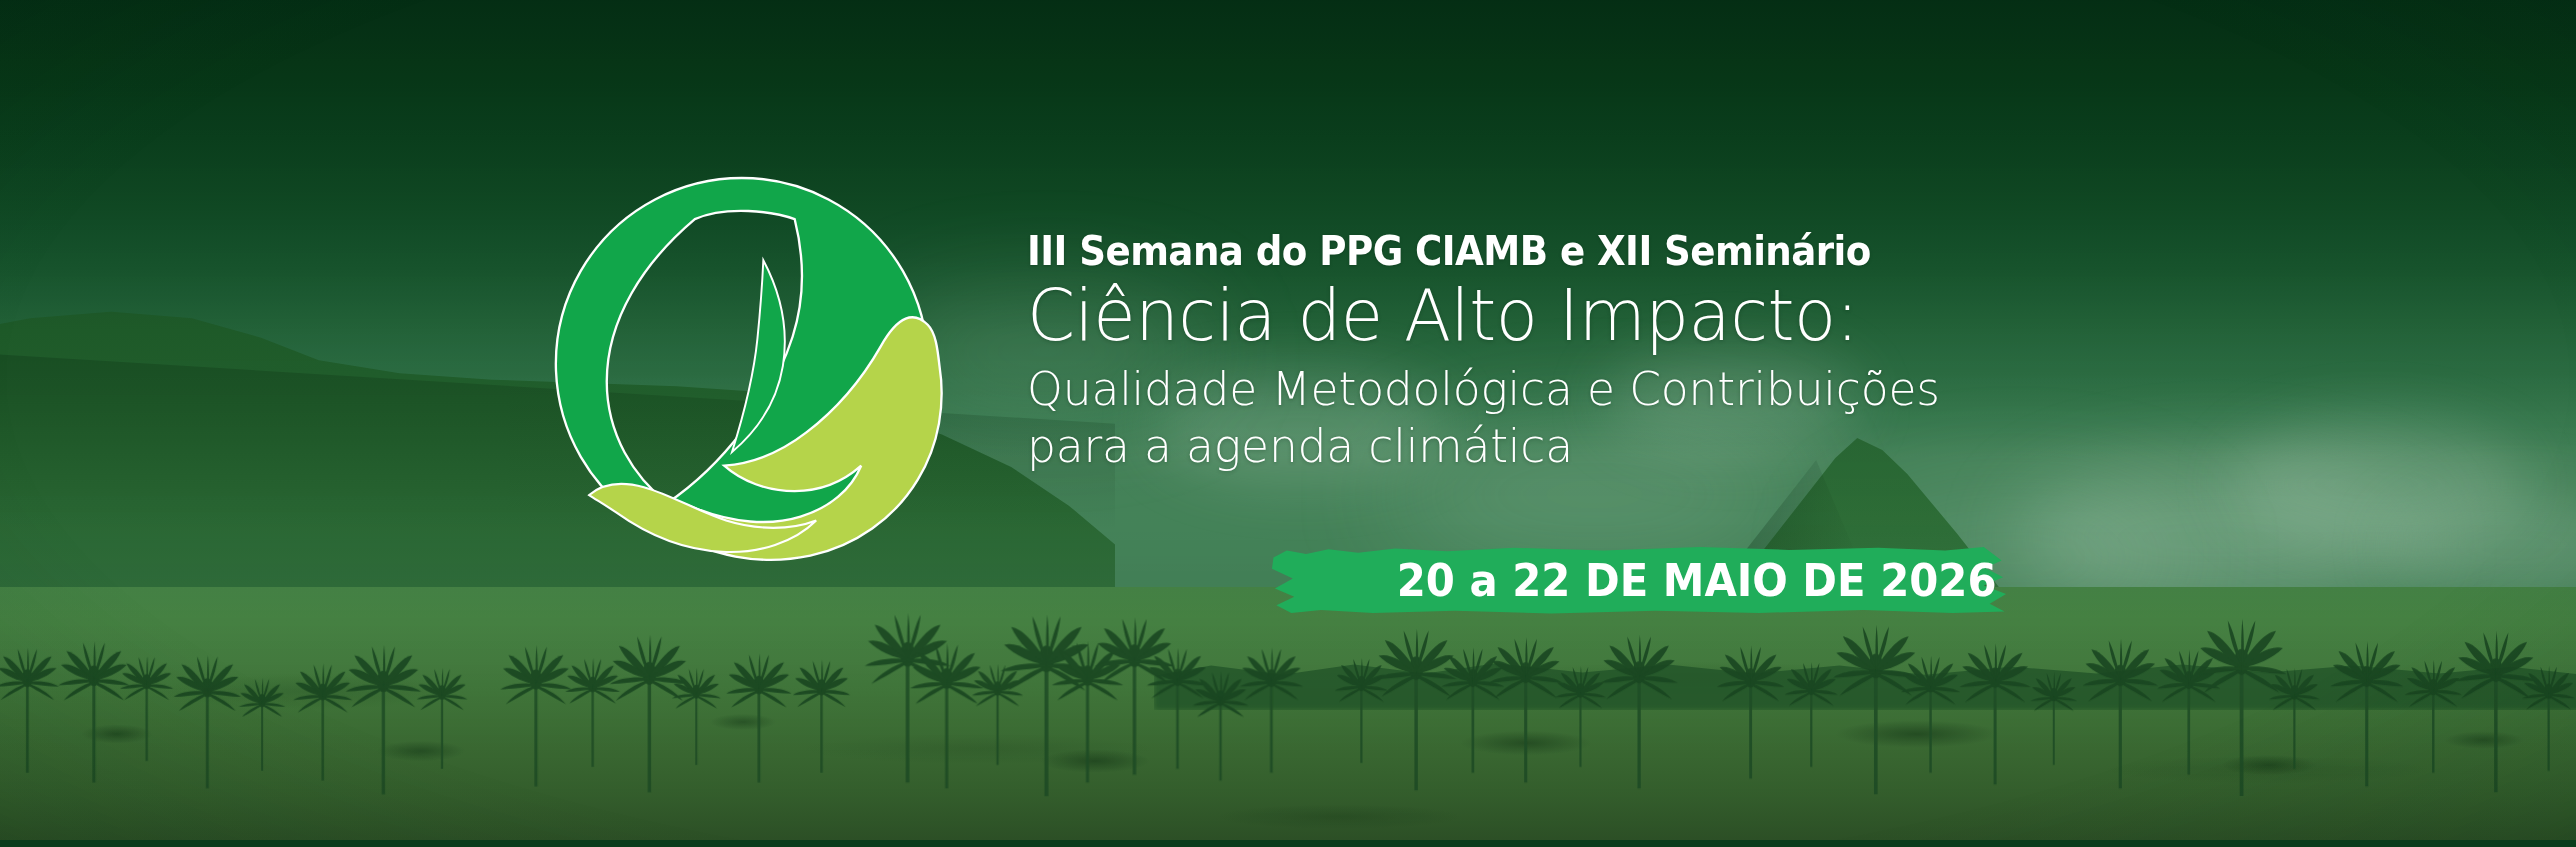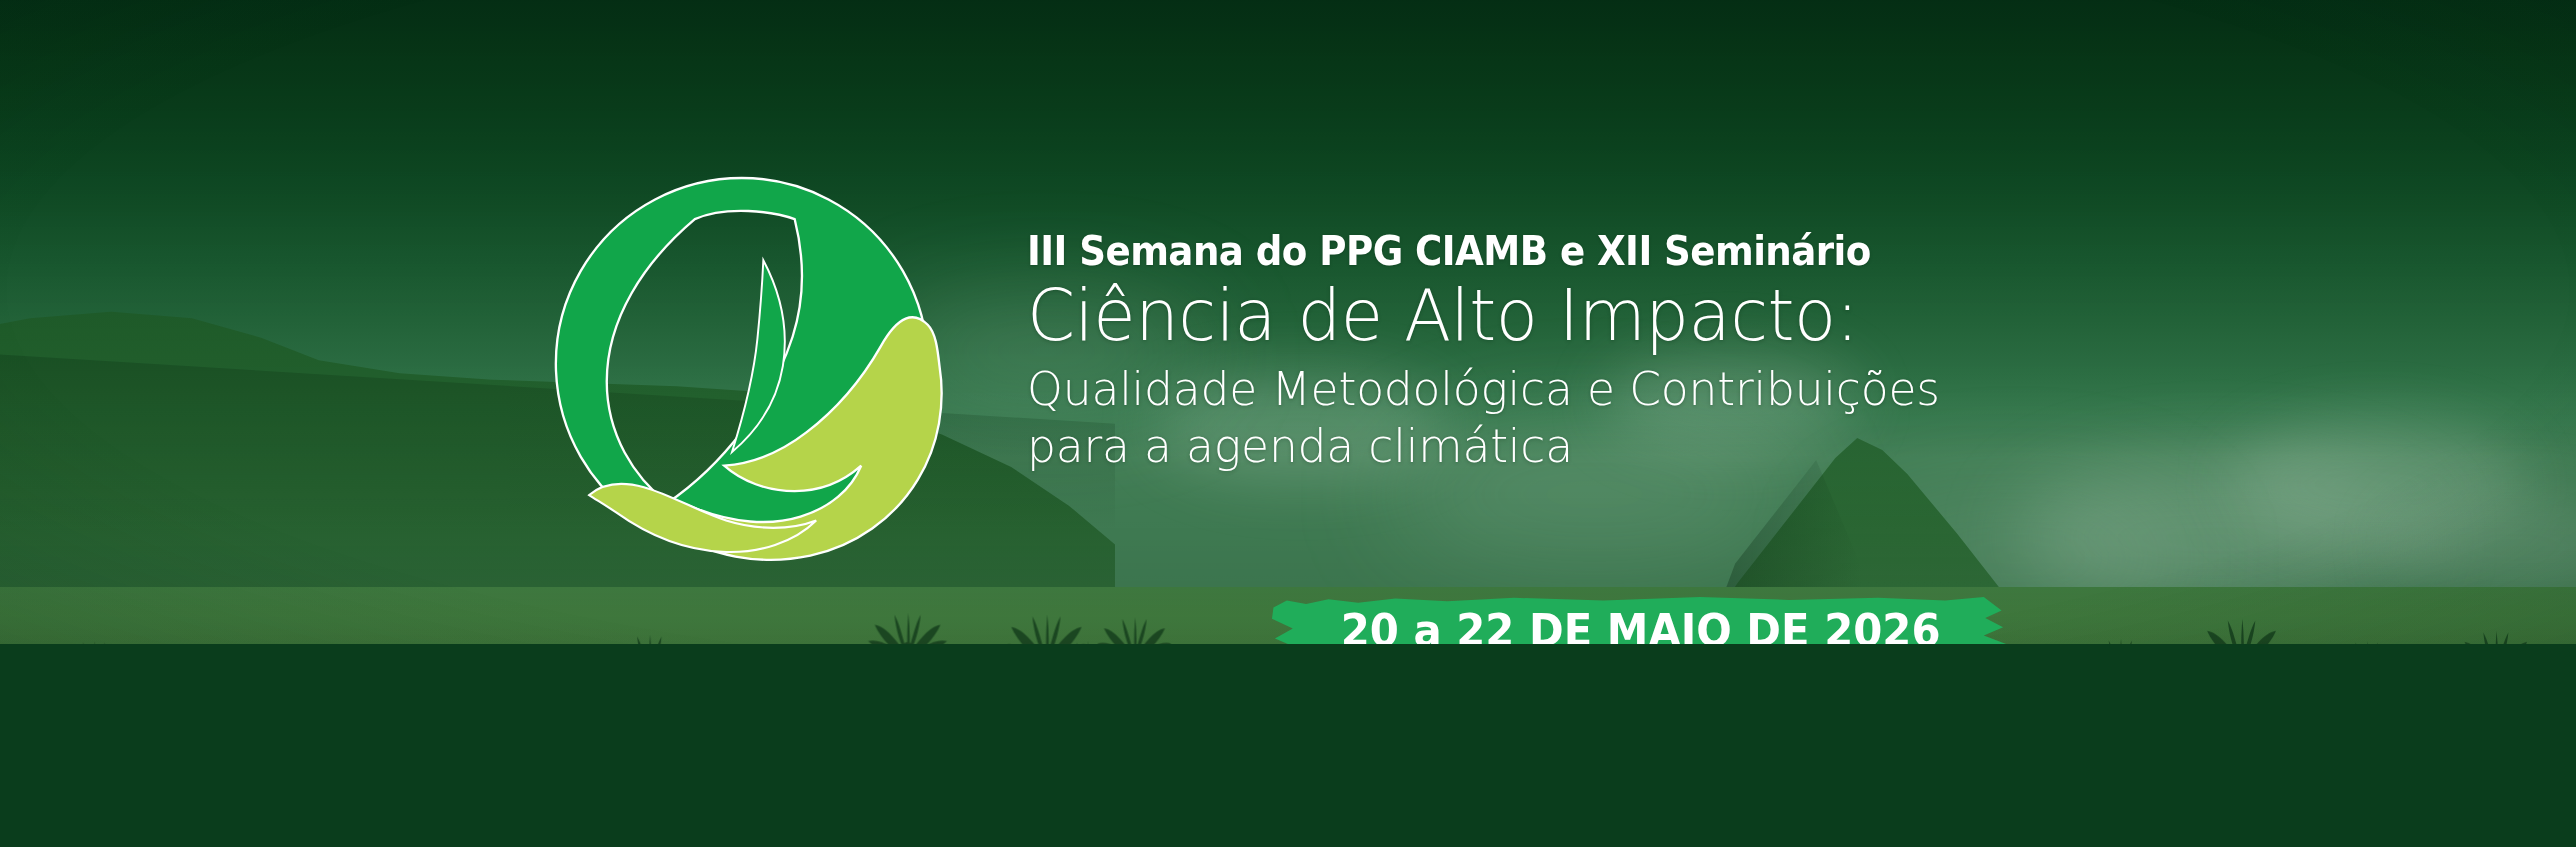--- a/index.html
+++ b/index.html
@@ -1,21 +1,21 @@
 <!DOCTYPE html>
 <html><head>
 <meta charset="utf-8">
 <style>
   * { margin:0; padding:0; box-sizing:border-box; }
   html, body { background:#0a3d1c; }
   body { font-family:"Liberation Sans", sans-serif; }
 
   #banner {
     position:relative;
-    width:2576px; height:644px;
+    width:2576px; height:840px;
     overflow:hidden;
     background:#0c4f26;
   }
 
   
   .bg-layer { position:absolute; inset:0; }
 
   
   .sky {
     background:linear-gradient(to bottom,
@@ -172,23 +172,23 @@
     margin-top:5.9px;
     letter-spacing:-0.2px;
     transform:scaleX(0.97);
     transform-origin:left center;
     text-shadow:0 1px 3.9px rgba(4,40,16,0.30);
   }
   .subtitle div { white-space:nowrap; }
 
   
   #date-ribbon {
-    position:absolute; left:1269px; top:595px;
+    position:absolute; left:1269px; top:545px;
     width:743px; height:70px;
-    display:flex; align-items:center; justify-content:center;
+    display:flex; align-items:center; justify-content:flex-end;
   }
   #date-ribbon .brush {
     position:absolute; inset:0;
     background:#20ad5a;
     clip-path:polygon(
       0.6% 18%, 2.4% 8%, 5.0% 13%, 8.0% 6%, 12.0% 11%, 17.0% 5%,
       24.0% 9%, 33.0% 4%, 45.0% 8%, 58.0% 3%, 70.0% 7%, 82.0% 4%,
       91.0% 8%, 96.2% 3%, 98.6% 22%, 96.4% 33%, 98.8% 46%,
       96.2% 58%, 99.2% 70%, 97.0% 84%, 99.0% 95%,
       92.0% 97%, 80.0% 93%, 66.0% 97%, 52.0% 94%, 38.0% 98%,

